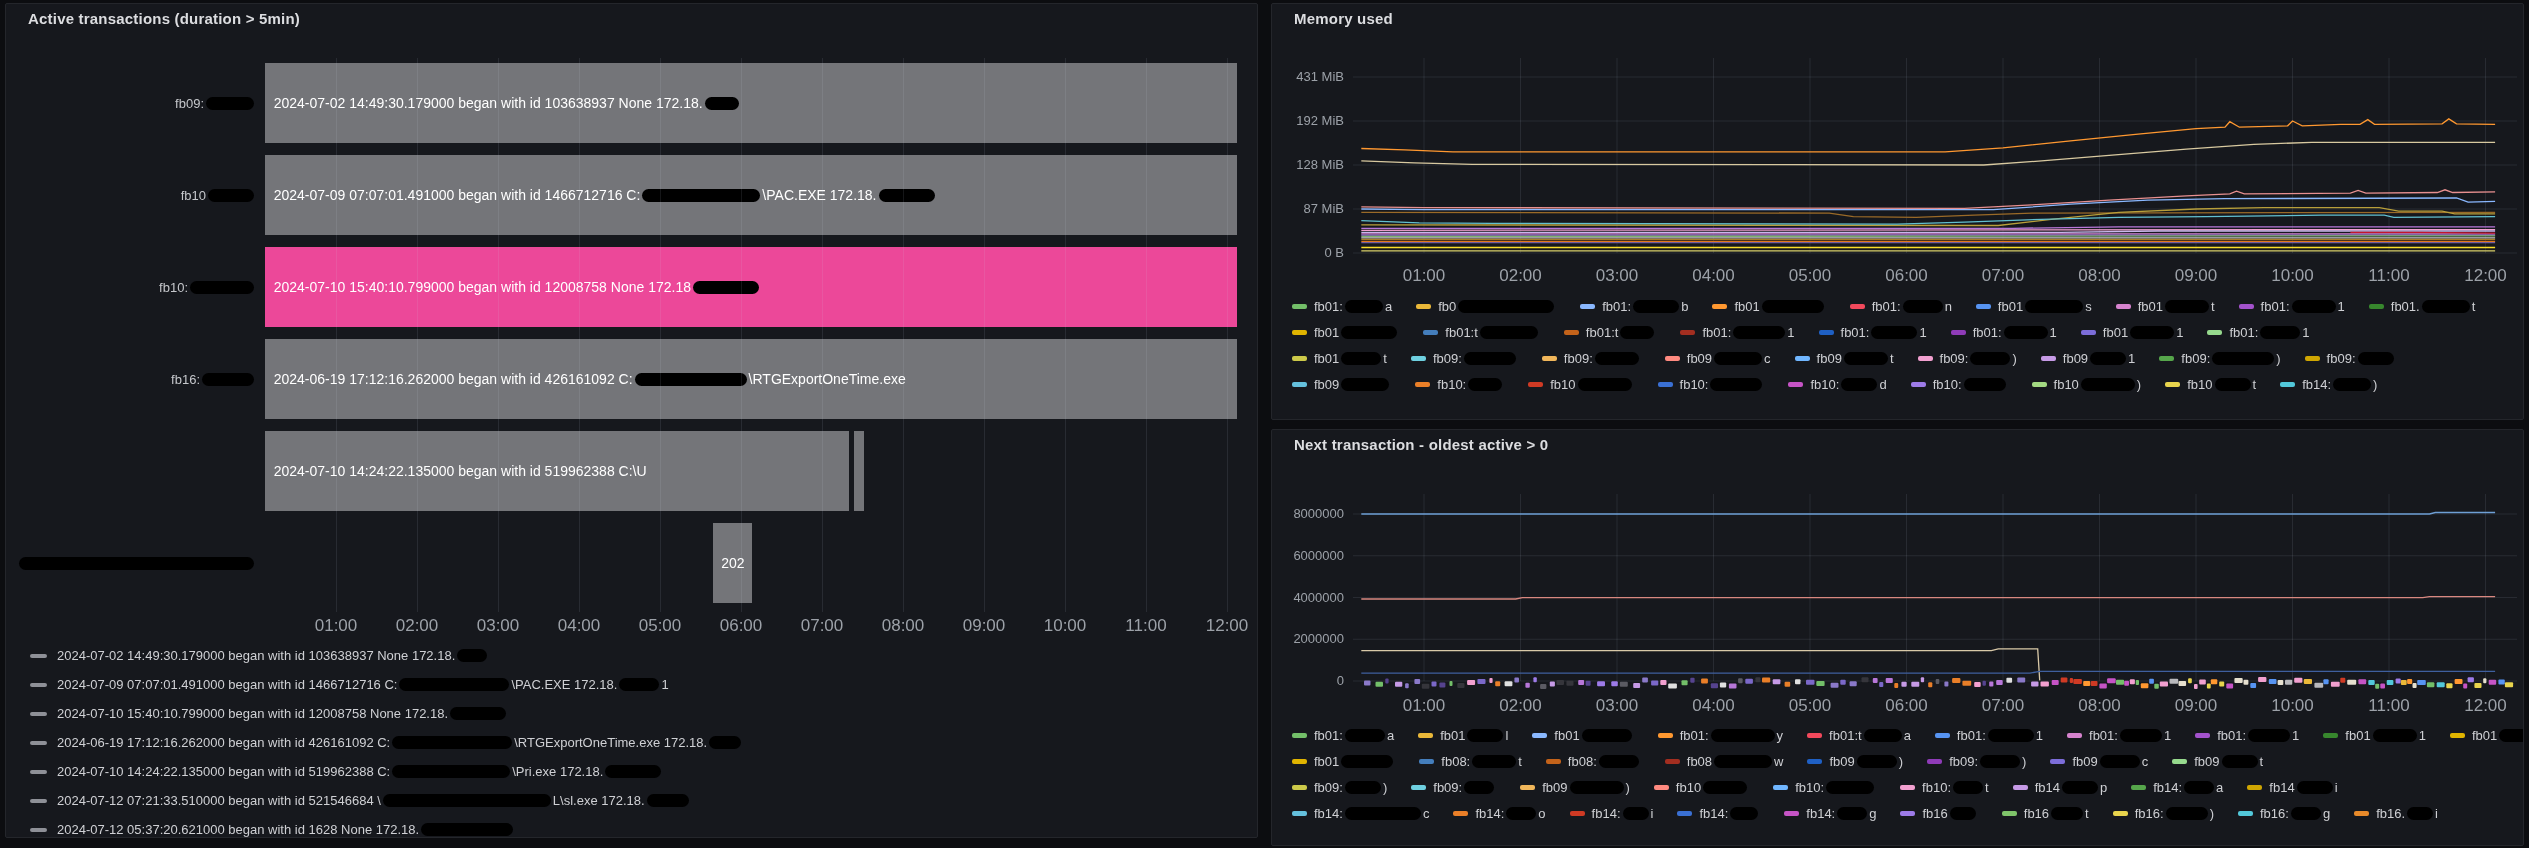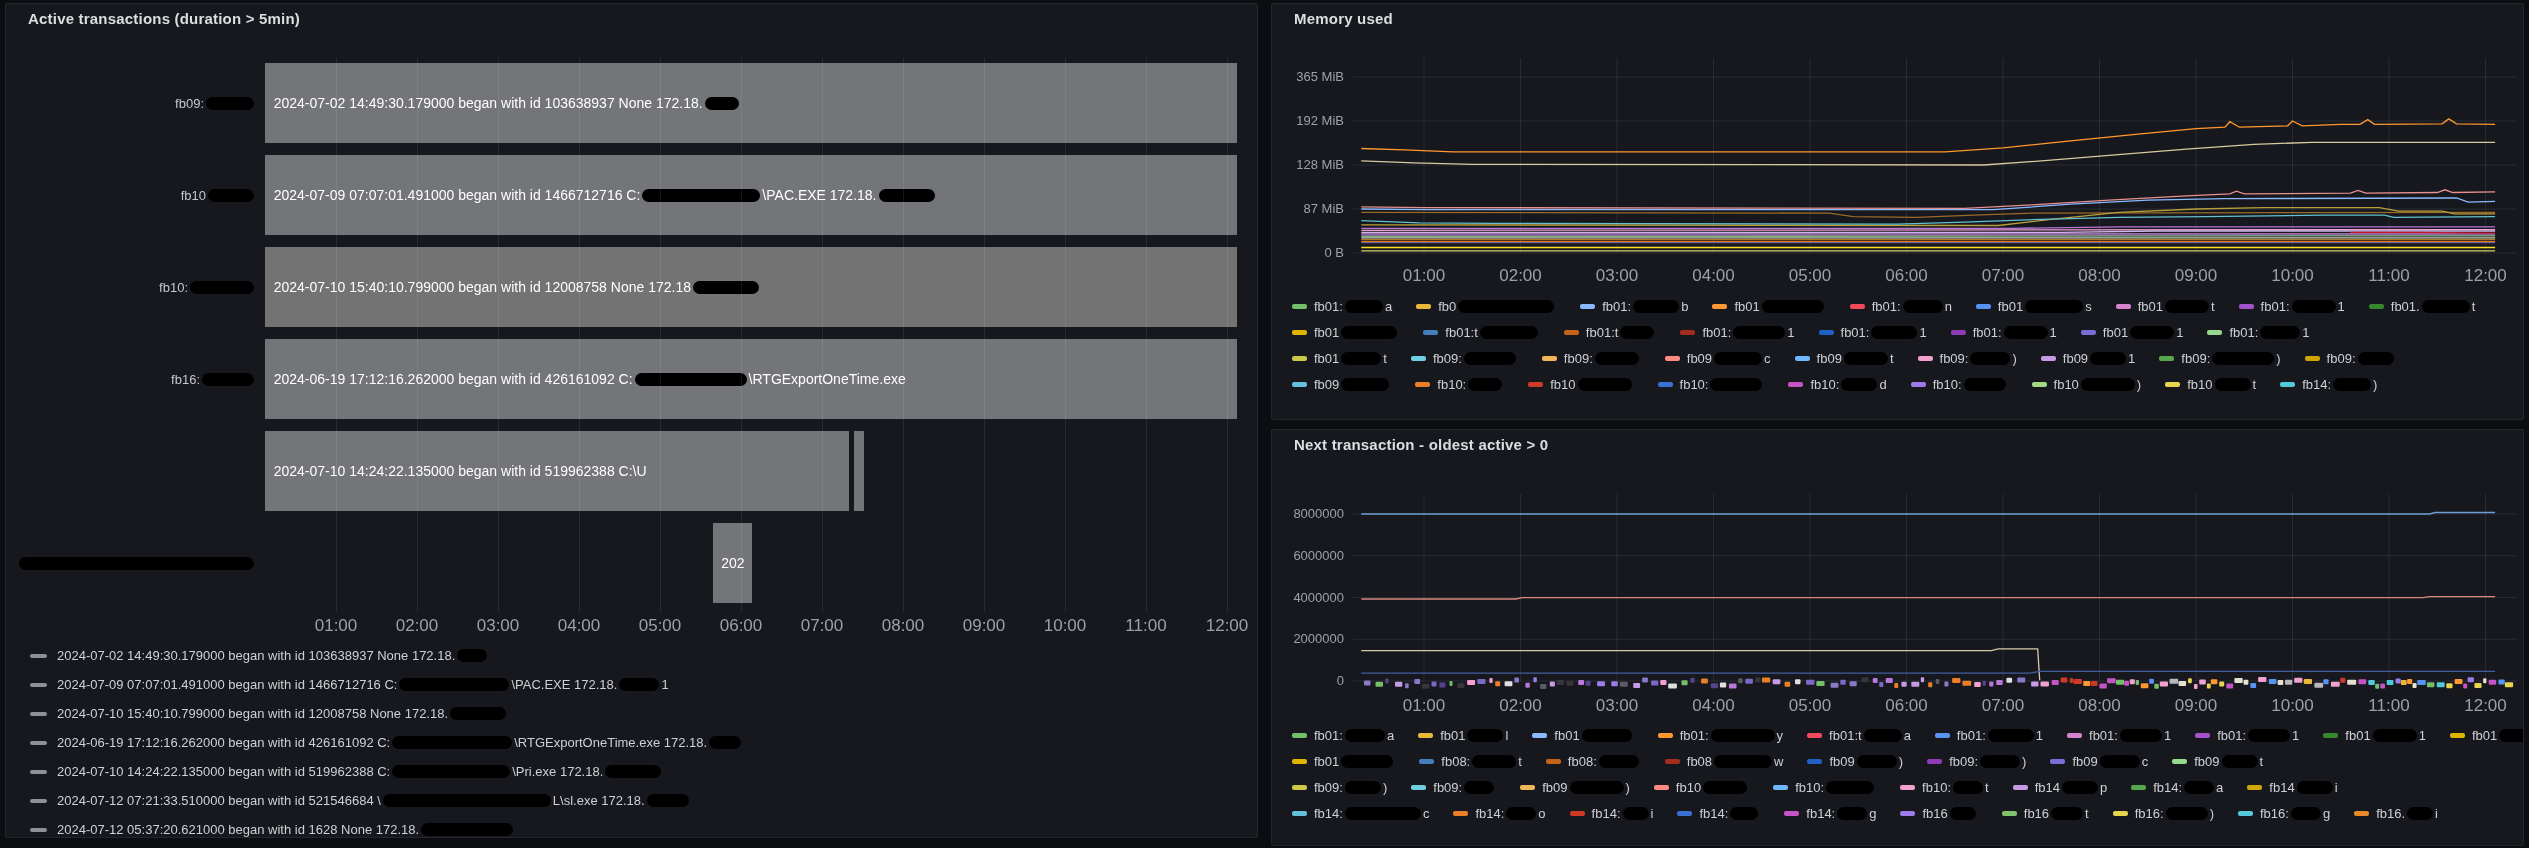--- a/index.html
+++ b/index.html
@@ -30,21 +30,21 @@
 <body>
 
 <section class="panel" id="panel-left" style="left:5px;top:3px;width:1253px;height:835px;">
   <h2 class="panel-title">Active transactions (duration &gt; 5min)</h2>
   <div class="chart-svg" id="left-chart">
       <div class="row-label" style="top: 59px; height: 80px;">fb09:<span class="redact" style="width: 48px;"></span></div>
       <div class="gantt-bar" style="left: 258.72px; top: 59px; width: 972px; height: 80px; background: rgb(116, 117, 121);">2024-07-02 14:49:30.179000 began with id 103638937 None 172.18.<span class="redact" style="width: 34px;"></span></div>
       <div class="row-label" style="top: 151px; height: 80px;">fb10<span class="redact" style="width: 46px;"></span></div>
       <div class="gantt-bar" style="left: 258.72px; top: 151px; width: 972px; height: 80px; background: rgb(116, 117, 121);">2024-07-09 07:07:01.491000 began with id 1466712716 C:<span class="redact" style="width: 118px;"></span>\PAC.EXE 172.18.<span class="redact" style="width: 56px;"></span></div>
       <div class="row-label" style="top: 243px; height: 80px;">fb10:<span class="redact" style="width: 64px;"></span></div>
-      <div class="gantt-bar" style="left: 258.72px; top: 243px; width: 972px; height: 80px; background: #737373;">2024-07-10 15:40:10.799000 began with id 12008758 None 172.18<span class="redact" style="width: 66px;"></span></div>
+      <div class="gantt-bar" style="left: 258.72px; top: 243px; width: 972px; height: 80px; background: #ec4899;">2024-07-10 15:40:10.799000 began with id 12008758 None 172.18<span class="redact" style="width: 66px;"></span></div>
       <div class="row-label" style="top: 335px; height: 80px;">fb16:<span class="redact" style="width: 52px;"></span></div>
       <div class="gantt-bar" style="left: 258.72px; top: 335px; width: 972px; height: 80px; background: rgb(116, 117, 121);">2024-06-19 17:12:16.262000 began with id 426161092 C:<span class="redact" style="width: 112px;"></span>\RTGExportOneTime.exe</div>
       <div class="gantt-bar" style="left: 258.72px; top: 427px; width: 584.01px; height: 80px; background: rgb(116, 117, 121);">2024-07-10 14:24:22.135000 began with id 519962388 C:\U</div>
       <div class="gantt-bar" style="left: 848.4px; top: 427px; width: 9.72px; height: 80px; background: rgb(116, 117, 121);"></div>
       <div class="row-label" style="top: 519px; height: 80px;">
         <span class="redact" style="width: 235px;"></span>
       </div>
       <div class="gantt-bar center" style="left: 707.46px; top: 519px; width: 38.88px; height: 80px; background: rgb(116, 117, 121);">202</div>
       <div class="vgrid" style="left: 330px; top: 54px; height: 554px;"></div>
       <div class="xlab" style="left: 330px; top: 612px;">01:00</div>
@@ -138,21 +138,21 @@
         <path d="M89.3 231.1L1223.1 231.1" fill="none" stroke="#8f6fd0" stroke-width="1.3"></path>
         <path d="M89.3 232.5L1223.1 231.8" fill="none" stroke="#7eb26d" stroke-width="1.3"></path>
         <path d="M89.3 233.9L1223.1 233.9" fill="none" stroke="#c7c7cc" stroke-width="1.3"></path>
         <path d="M89.3 235.3L1223.1 235.3" fill="none" stroke="#a77f2a" stroke-width="1.3"></path>
         <path d="M89.3 237.3L1223.1 237.3" fill="none" stroke="#e27818" stroke-width="1.3"></path>
         <path d="M89.3 238.7L1223.1 238.7" fill="none" stroke="#705da0" stroke-width="1.3"></path>
         <path d="M1078.4 228.4L1146.0 228.4L1223.1 229.1" fill="none" stroke="#c4162a" stroke-width="1.3"></path>
         <path d="M89.3 243.5L1223.1 243.5" fill="none" stroke="#fade2a" stroke-width="1.3"></path>
         <path d="M89.3 246.9L1223.1 246.9" fill="none" stroke="#d8cf6a" stroke-width="1.3"></path>
       </svg>
-      <div class="ylab" style="top: 65px;">365 MiB</div>
+      <div class="ylab" style="top: 65px;">431 MiB</div>
       <div class="ylab" style="top: 109px;">192 MiB</div>
       <div class="ylab" style="top: 153px;">128 MiB</div>
       <div class="ylab" style="top: 197px;">87 MiB</div>
       <div class="ylab" style="top: 241px;">0 B</div>
       <div class="xlab" style="left: 152px; top: 262px;">01:00</div>
       <div class="xlab" style="left: 248.5px; top: 262px;">02:00</div>
       <div class="xlab" style="left: 345px; top: 262px;">03:00</div>
       <div class="xlab" style="left: 441.5px; top: 262px;">04:00</div>
       <div class="xlab" style="left: 538px; top: 262px;">05:00</div>
       <div class="xlab" style="left: 634.5px; top: 262px;">06:00</div>

